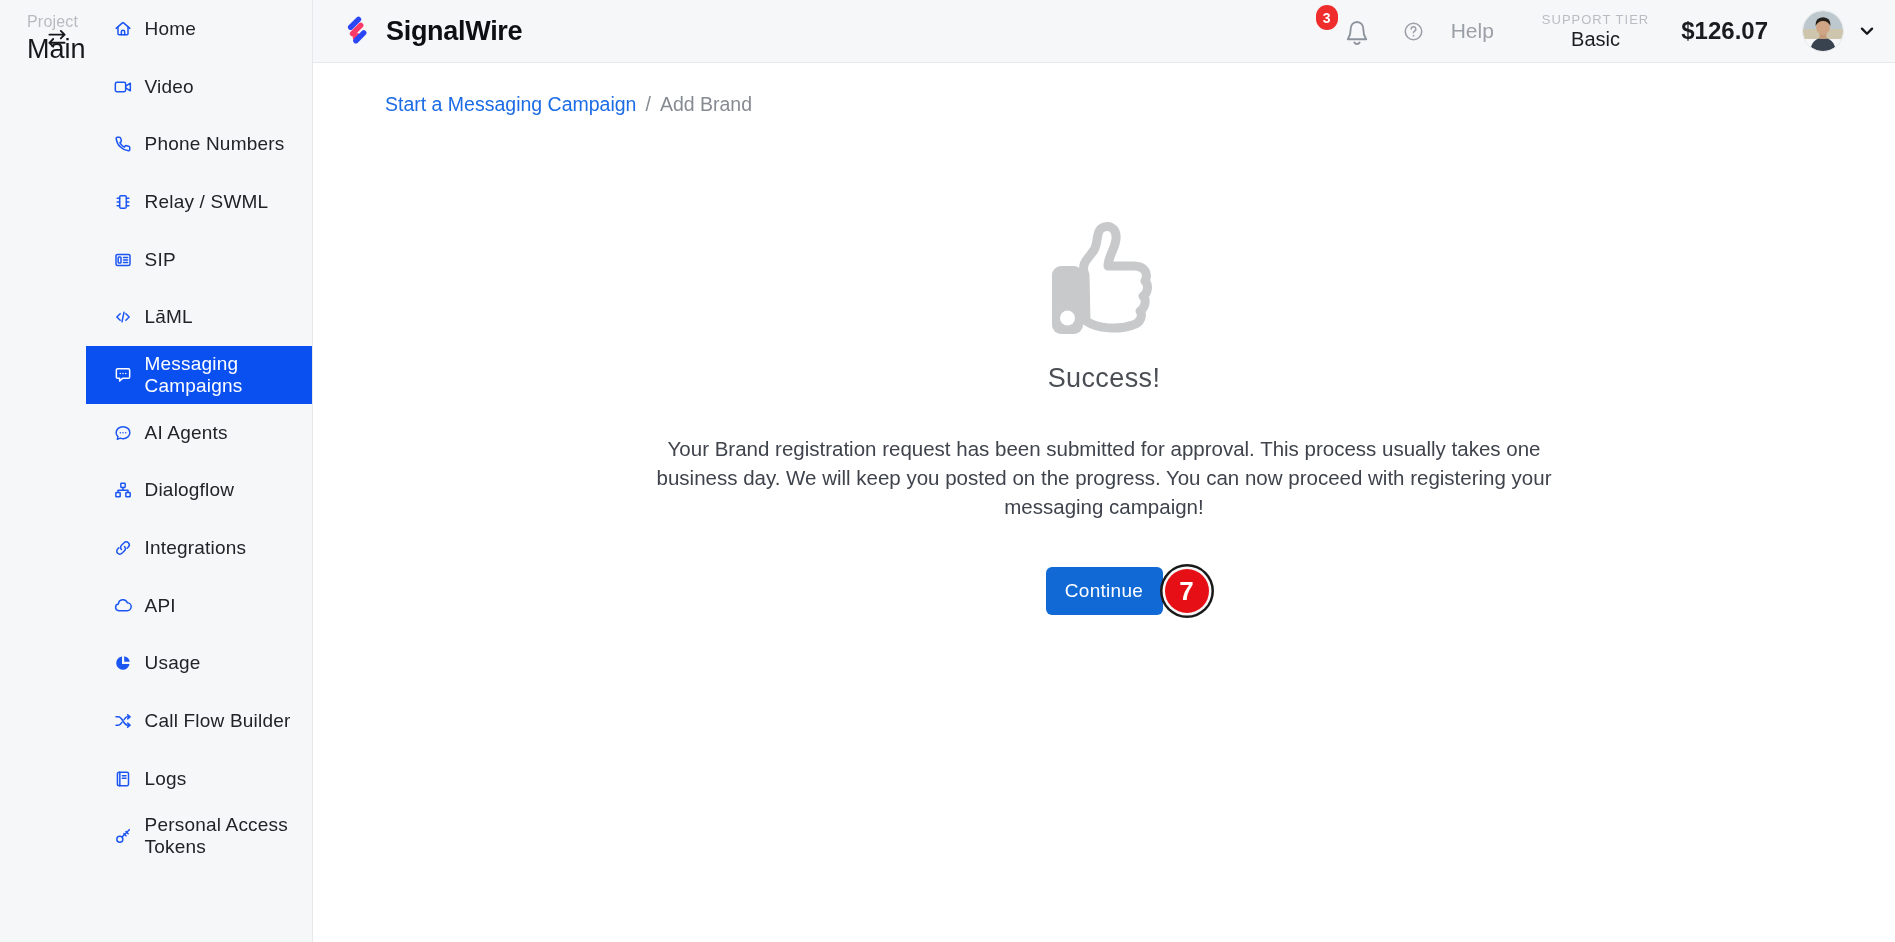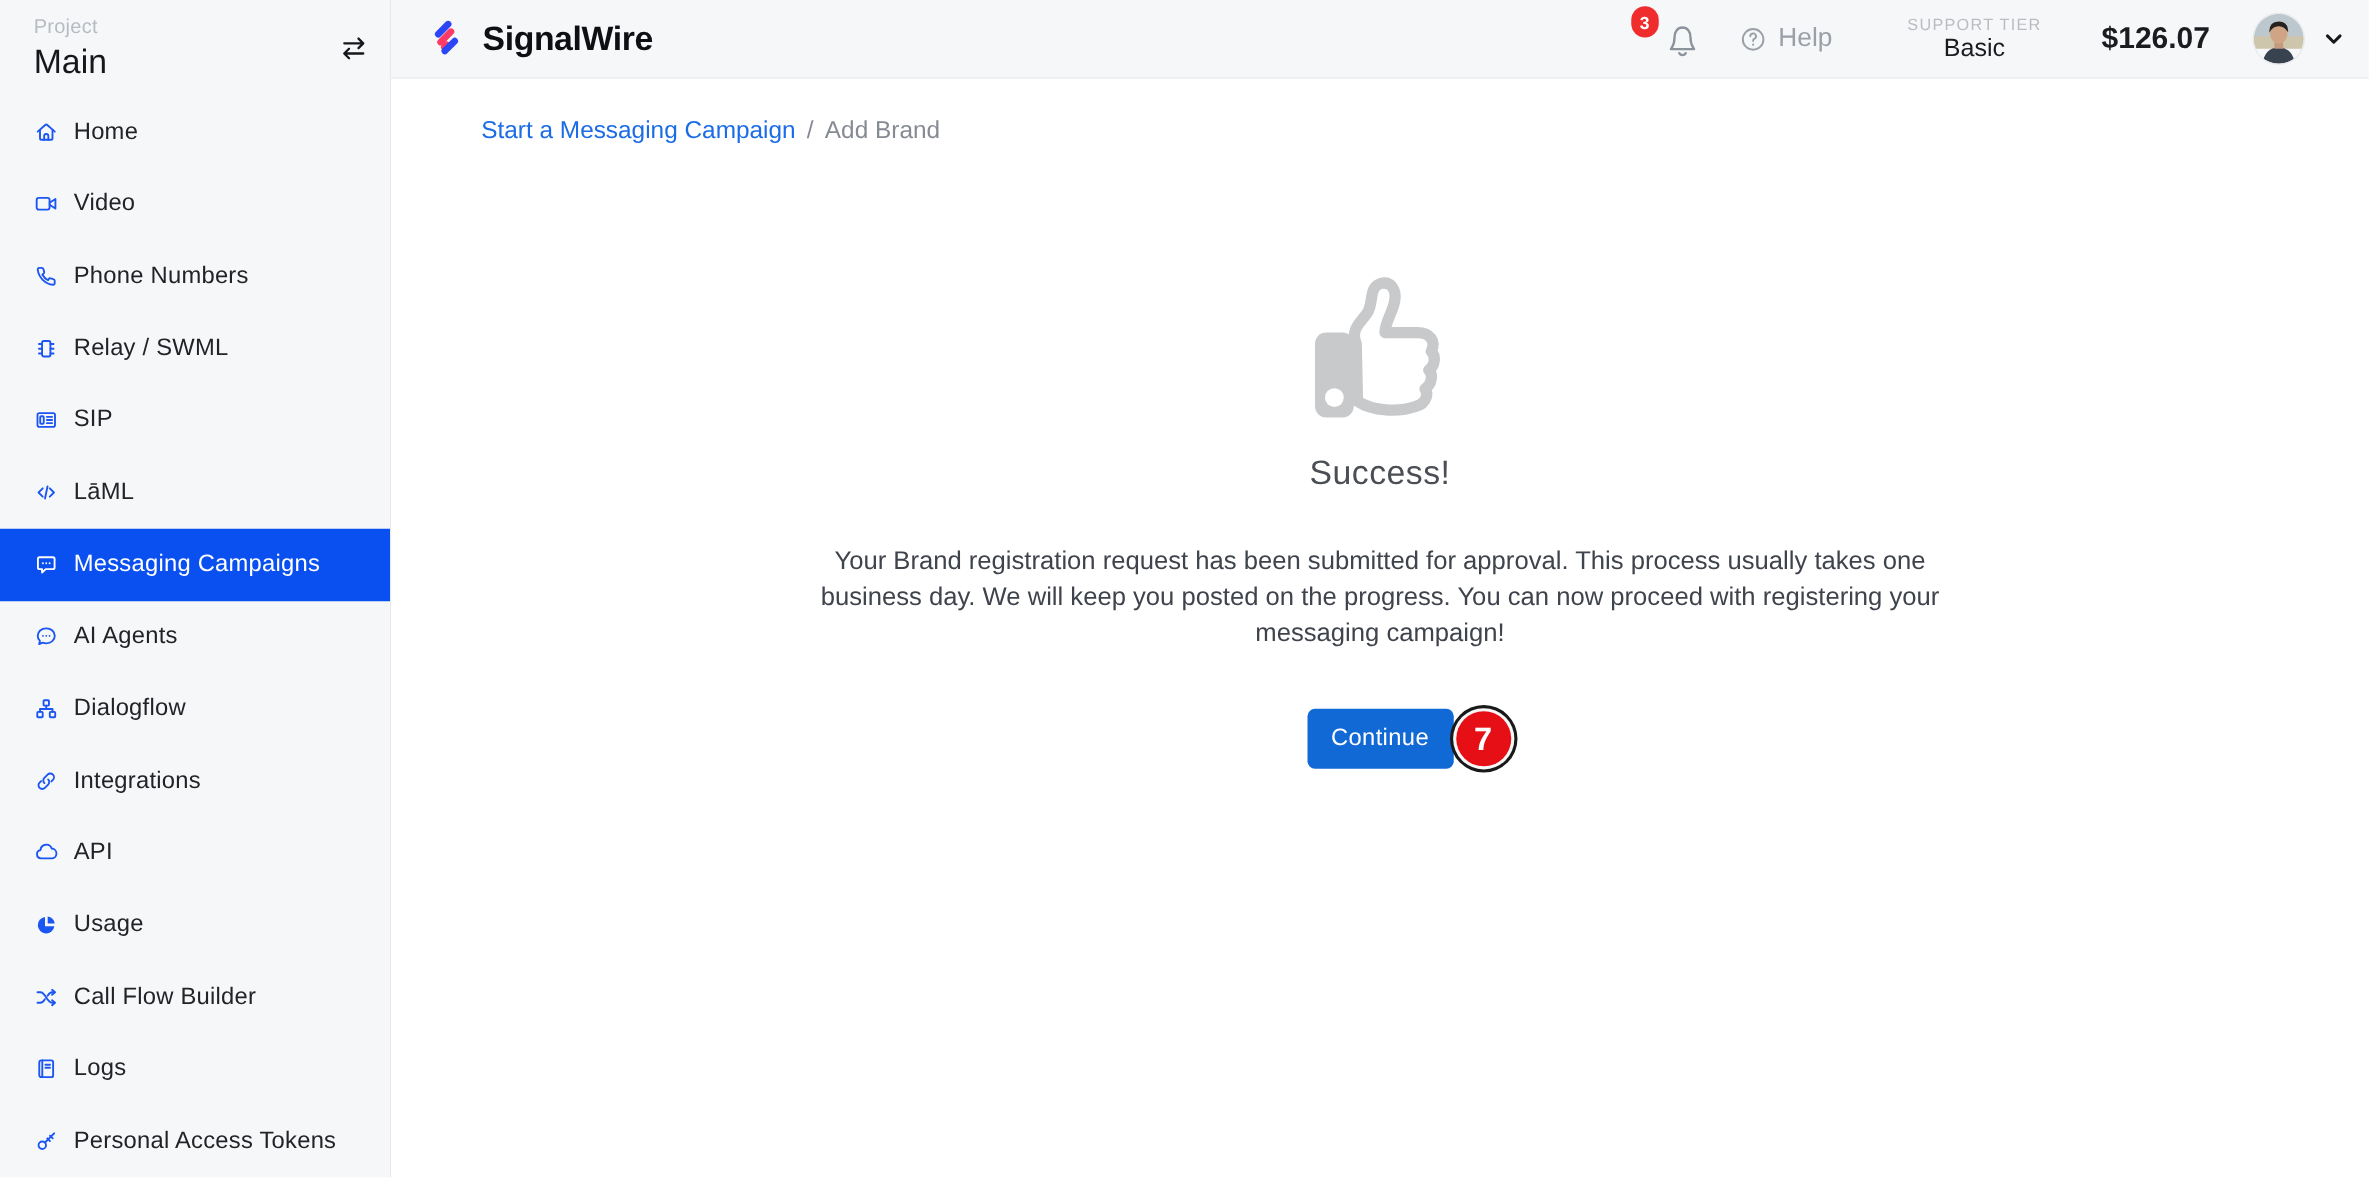--- a/index.html
+++ b/index.html
@@ -2,21 +2,21 @@
 <html><head>
 <meta charset="utf-8">
 <style>
   * { margin:0; padding:0; box-sizing:border-box; }
   html,body { width:1895px; height:942px; overflow:hidden; background:#fff;
     font-family:"Liberation Sans", sans-serif; }
   .app { display:flex; width:1895px; height:942px; }
 
   
   .sidebar { width:313px; min-width:313px; height:942px; background:#f6f7f9;
-    border-right:1px solid #e6e8ec; display:flex; flex-direction:column; }
+    border-right:1px solid #e6e8ec; display:flex; flex-direction:row; }
   .side-head { position:relative; height:88px; padding:13px 0 0 27px; }
   .project-label { font-size:16px; color:#b7bbc2; letter-spacing:.2px; }
   .project-name { font-size:27px; color:#16171a; margin-top:3px; }
   .swap-btn { position:absolute; right:16px; top:26px; width:26px; height:26px;
     display:flex; align-items:center; justify-content:center; cursor:pointer; color:#17181c; }
   .side-list { flex:1; }
   .side-item { height:57.7px; display:flex; align-items:center; padding-left:27px;
     color:#212327; cursor:pointer; }
   .side-item .side-icon { width:20px; height:20px; color:#1c56f2; display:flex;
     align-items:center; justify-content:center; margin-right:12px; }
@@ -33,25 +33,25 @@
     display:flex; align-items:center; padding:0 17px 0 29px; }
   .brand { display:flex; align-items:center; gap:14px; cursor:pointer; }
   .brand-mark svg { width:30px; height:36px; display:block; }
   .brand-name { font-size:27px; font-weight:700; letter-spacing:-.3px; color:#0e0f13; }
   .top-right { margin-left:auto; display:flex; align-items:center; }
   .bell-wrap { position:relative; width:30px; height:34px; margin-right:30px; cursor:pointer; }
   .bell-wrap svg { width:30px; height:30px; color:#8d939c; margin-top:4px; }
   .notif-badge { position:absolute; left:-26px; top:-9px; min-width:22px; height:25px;
     background:#ef2d2d; border-radius:12px; color:#fff; font-size:14px; font-weight:700;
     display:flex; align-items:center; justify-content:center; padding:0 6px; }
-  .help { display:flex; align-items:center; gap:9px; color:#9ba0a8; cursor:pointer;
-    margin-right:60px; }
+  .help { display:flex; align-items:center; gap:26px; color:#9ba0a8; cursor:pointer;
+    margin-right:48px; }
   .help svg { width:23px; height:23px; }
   .help-label { font-size:21px; }
-  .tier { text-align:center; margin-right:48px; cursor:default; }
+  .tier { text-align:center; margin-right:32px; cursor:default; }
   .tier-label { font-size:13px; color:#b9bdc2; letter-spacing:1px; }
   .tier-value { font-size:20px; color:#1b1c1f; margin-top:1px; }
   .balance { font-size:24px; color:#1b1c1f; font-weight:700; margin-right:35px; cursor:pointer; }
   .avatar { width:40px; height:40px; border-radius:50%; overflow:hidden; cursor:pointer;
     box-shadow:0 0 0 1px rgba(0,0,0,.06); }
   .avatar svg { width:40px; height:40px; display:block; }
   .caret { margin-left:13px; cursor:pointer; color:#17181c; display:flex; }
   .caret svg { width:22px; height:22px; }
 
   

